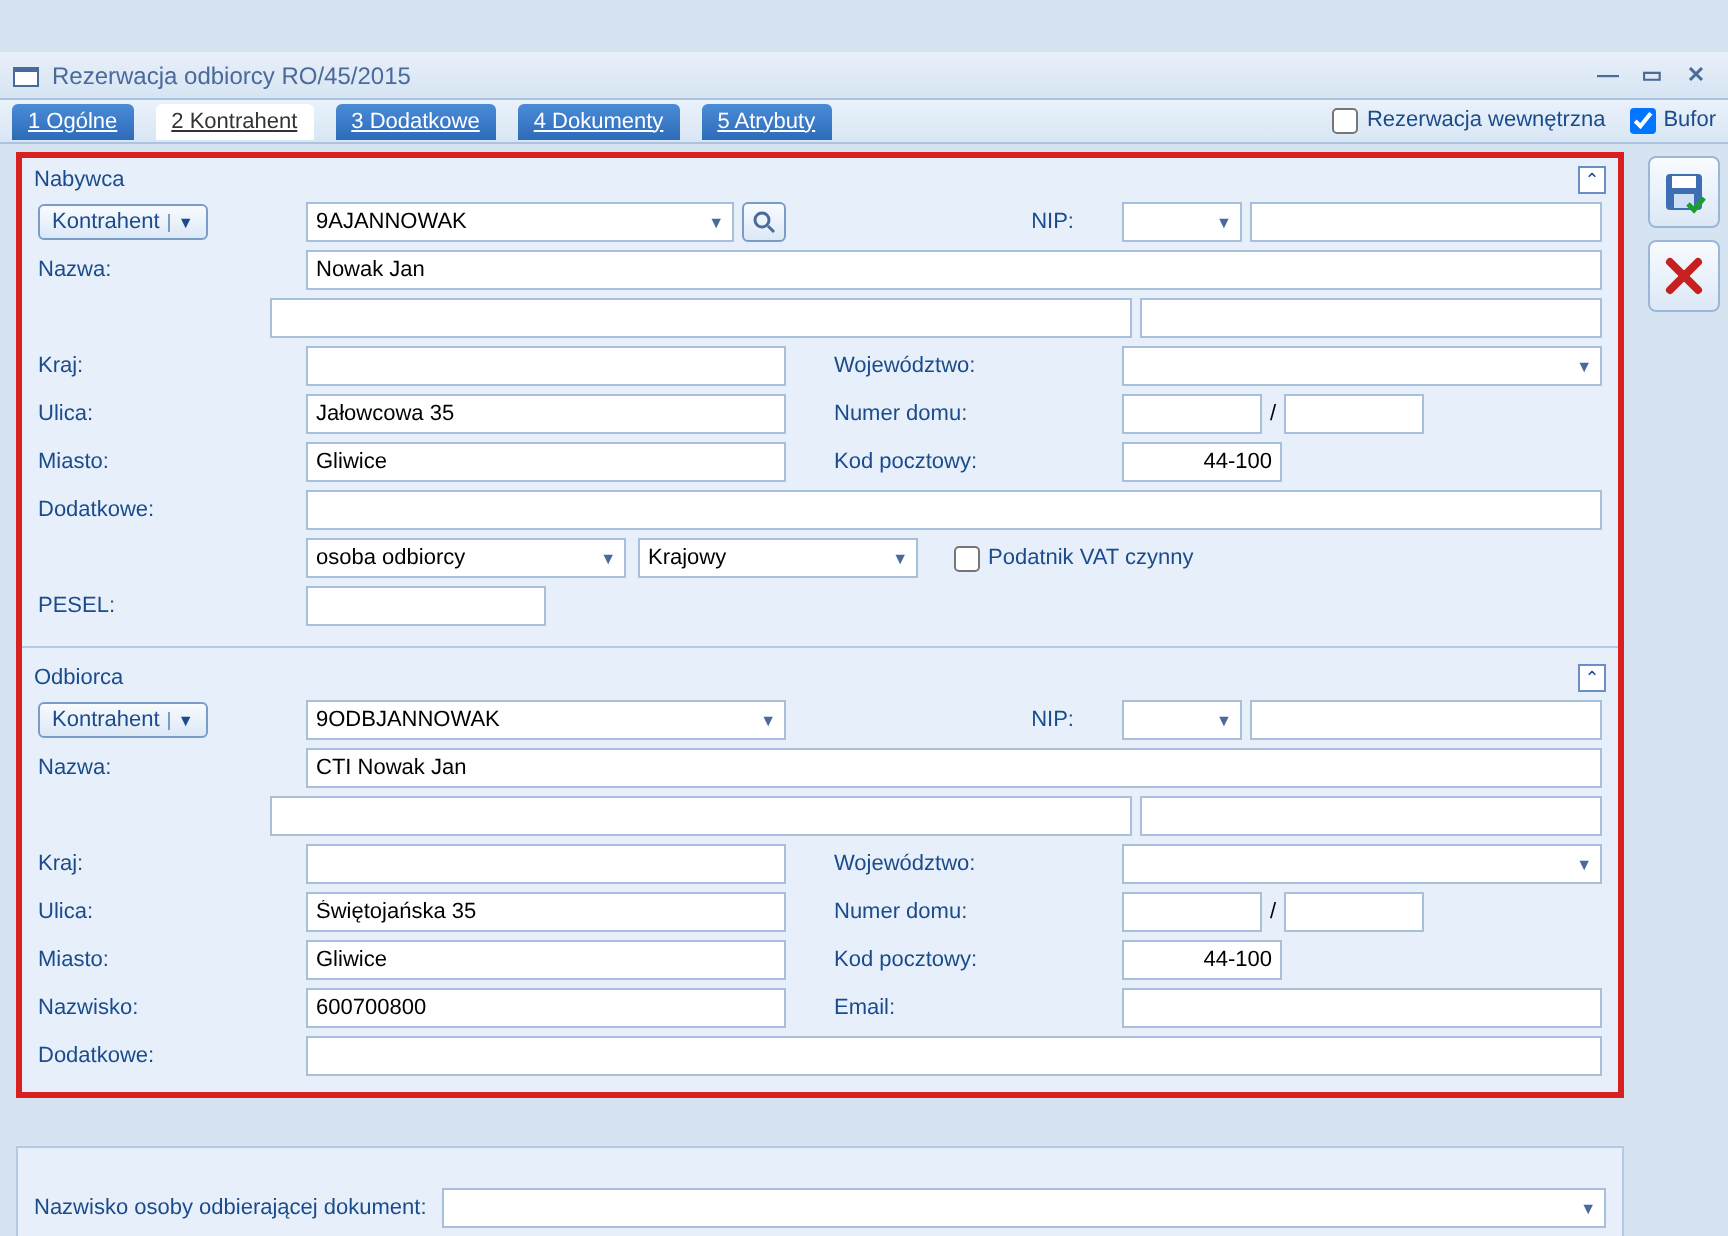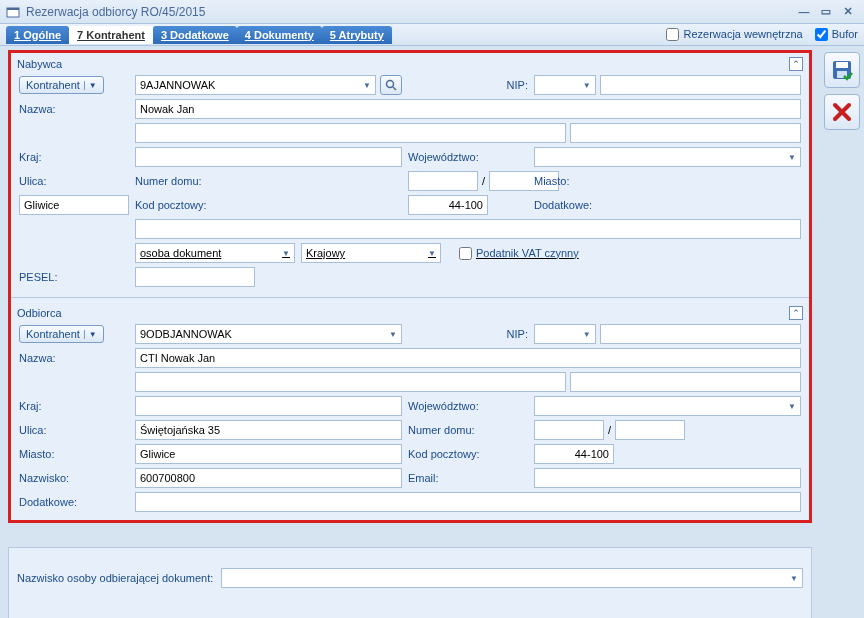--- a/index.html
+++ b/index.html
@@ -1,43 +1,43 @@
 <!DOCTYPE html>
 <html><head>
 <meta charset="utf-8">
 <style>
 * { box-sizing: border-box; margin: 0; padding: 0; font-family: Tahoma, Arial, sans-serif; font-size: 11px; }
 body { background: #d6e4f2; width: 864px; height: 618px; overflow: hidden; }
 
-.titlebar { height: 24px; background: linear-gradient(#e8f0fa, #d6e4f2); display: flex; align-items: center; padding: 0 6px; border-bottom: 1px solid #a9c3e0; }
+.titlebar { height: 24px; background: linear-gradient(#e8f0fa, #d6e4f2); display: flex; align-items: center; padding: 0 6px; border-bottom: 1px solid #a9c3e0; margin-top: 26px; }
 .titlebar .icon { width: 14px; height: 14px; margin-right: 6px; }
 .titlebar .title { color: #4a6a9a; font-size: 12px; flex: 1; }
 .titlebar .win-btn { width: 20px; height: 14px; margin-left: 2px; display: flex; align-items: center; justify-content: center; cursor: pointer; color: #4a6a9a; font-weight: bold; }
 
 .toolbar-row { height: 22px; background: linear-gradient(#eaf2fb, #d8e6f4); display: flex; align-items: center; padding: 0 6px; border-bottom: 1px solid #a9c3e0; }
-.tabs { display: flex; gap: 0; font-weight: bold; }
+.tabs { display: flex; gap: 11px; }
 .tab { background: linear-gradient(#4a8bd6, #2d6bb8); color: #fff; padding: 3px 8px; border-radius: 3px 3px 0 0; text-decoration: underline; cursor: pointer; }
 .tab.active { background: #fff; color: #333; text-decoration: underline; }
 .spacer { flex: 1; }
 .checkbox-group { display: flex; gap: 4px; margin-left: 12px; color: #1a4b8c; }
 .checkbox-group input { width: 13px; height: 13px; }
 
 .main-area { display: flex; height: calc(100% - 46px); }
 .content { flex: 1; padding: 4px 8px 4px 8px; overflow: auto; }
 .side-buttons { width: 44px; padding: 6px 4px; display: flex; flex-direction: column; gap: 6px; }
 .side-btn { width: 36px; height: 36px; background: linear-gradient(#f8fbff, #dce8f6); border: 1px solid #9bb7d8; border-radius: 4px; display: flex; align-items: center; justify-content: center; cursor: pointer; }
 
 .panel { border: 3px solid #d92020; background: #e7effa; margin-bottom: 20px; padding-bottom: 6px; }
 .sub-panel-title { display: flex; align-items: center; padding: 4px 6px 2px 6px; color: #1a4b8c; }
 .sub-panel-title .collapse { width: 14px; height: 14px; border: 1px solid #6b8fc2; background: #fff; display: flex; align-items: center; justify-content: center; font-size: 9px; cursor: pointer; }
 .sub-panel-title .ptitle { flex: 1; }
 .sub-divider { height: 1px; background: #b5c9e4; margin: 0 0 4px 0; }
 
-.form-grid { display: grid; grid-template-columns: 110px 1fr 120px 1fr; gap: 4px 6px; padding: 2px 8px; align-items: center; }
-.form-grid .full { grid-column: 2 / 5; text-decoration: underline; }
+.form-grid { display: grid; grid-template-columns: 110px 1fr 120px 1fr; gap: 4px 24px; padding: 2px 8px; align-items: center; }
+.form-grid .full { grid-column: 2 / 5; }
 .form-grid .lbl { color: #1a4b8c; }
 
 .kontrahent-btn { display: inline-flex; align-items: center; background: linear-gradient(#f8fbff, #dce8f6); border: 1px solid #7a9dc8; border-radius: 3px; padding: 2px 6px; cursor: pointer; color: #1a4b8c; gap: 4px; }
 .kontrahent-btn .dd { border-left: 1px solid #7a9dc8; padding-left: 4px; font-size: 8px; }
 
 .field { display: flex; gap: 4px; align-items: center; }
 .input { background: #fff; border: 1px solid #a8bfda; height: 20px; padding: 2px 4px; width: 100%; }
 .input.short { width: 80px; }
 .input.mid { width: 120px; }
 .input.right { text-align: right; padding-left: 28px; }
@@ -72,21 +72,21 @@
   </span>
   <span class="title">Rezerwacja odbiorcy RO/45/2015</span>
   <span class="win-btn">—</span>
   <span class="win-btn">▭</span>
   <span class="win-btn">✕</span>
 </div>
 
 <div class="toolbar-row">
   <div class="tabs">
     <div class="tab">1 Ogólne</div>
-    <div class="tab active">7 Kontrahent</div>
+    <div class="tab active">2 Kontrahent</div>
     <div class="tab">3 Dodatkowe</div>
     <div class="tab">4 Dokumenty</div>
     <div class="tab">5 Atrybuty</div>
   </div>
   <div class="spacer"></div>
   <label class="checkbox-group">
     <input type="checkbox" style="">
       <span>Rezerwacja wewnętrzna</span>
   </label>
   <label class="checkbox-group">
@@ -143,39 +143,40 @@
         <div><input class="input" value="" style=""></div>
         <div class="lbl">Województwo:</div>
         <div>
             <div class="combo">
               <span></span>
               <span class="arrow">▼</span>
             </div>
           </div>
 
         <div class="lbl">Ulica:</div>
+        <div><input class="input" value="Jałowcowa 35" style=""></div>
         <div class="lbl">Numer domu:</div>
         <div class="slash-group">
           <input class="input" value="" style="">
           <span>/</span>
           <input class="input" value="" style="">
         </div>
 
         <div class="lbl">Miasto:</div>
         <div><input class="input" value="Gliwice" style=""></div>
         <div class="lbl">Kod pocztowy:</div>
         <div><input class="input short right" style="width: 80px;" value="44-100"></div>
 
         <div class="lbl">Dodatkowe:</div>
         <div class="full"><input class="input" value="" style=""></div>
 
         <div></div>
         <div class="full combo-row">
           <div class="combo" style="width:160px">
-              <span>osoba dokument</span>
+              <span>osoba odbiorcy</span>
               <span class="arrow">▼</span>
             </div>
           <div class="combo" style="width:140px">
               <span>Krajowy</span>
               <span class="arrow">▼</span>
             </div>
           <label class="checkbox-group">
               <input type="checkbox" style="">
               <span>Podatnik VAT czynny</span>
             </label>

